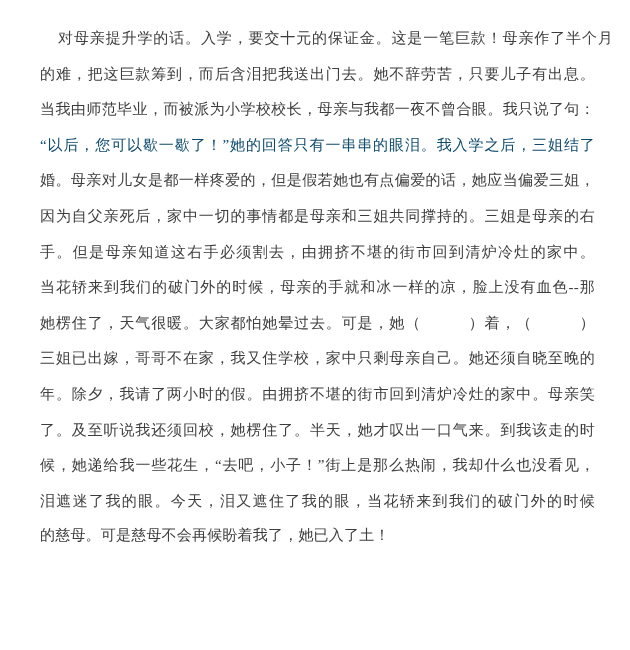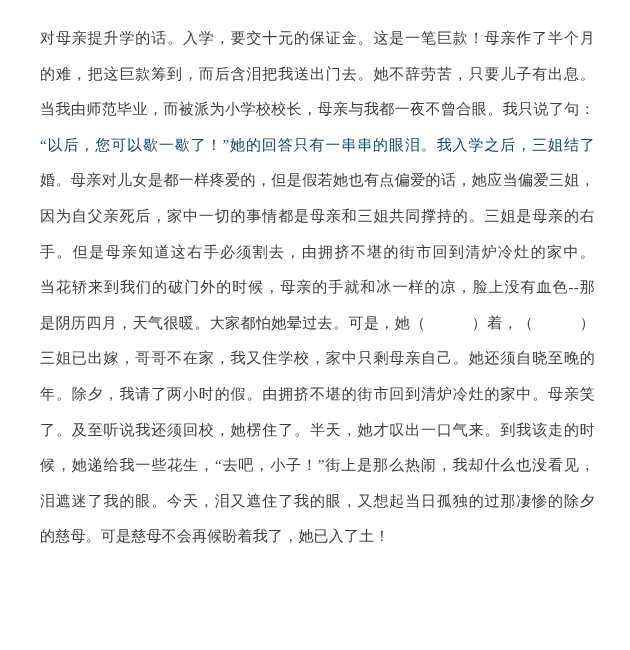--- a/index.html
+++ b/index.html
@@ -27,34 +27,35 @@
     color: #3d3d3d;
     text-align: justify;
     text-align-last: justify;
     text-justify: inter-character;
     white-space: nowrap;
     letter-spacing: 0.2px;
   }
   .line.last {
     text-align: center;
     text-align-last: left;
+    font-family: Liberation Mono, monospace;
   }
 </style>
 </head>
 <body style="background: rgb(255, 255, 255);">
 
 <div class="page">
-  <div class="line" style="color: rgb(61, 61, 61);">对母亲提升学的话。入学，要交十元的保证金。这是一笔巨款！母亲作了半个月</div>
+  <div class="line" style="color: rgb(61, 61, 61); margin-left: 18px;">对母亲提升学的话。入学，要交十元的保证金。这是一笔巨款！母亲作了半个月</div>
   <div class="line" style="color: rgb(61, 61, 61);">的难，把这巨款筹到，而后含泪把我送出门去。她不辞劳苦，只要儿子有出息。</div>
   <div class="line" style="color: rgb(61, 61, 61);">当我由师范毕业，而被派为小学校校长，母亲与我都一夜不曾合眼。我只说了句：</div>
   <div class="line" style="color: #0c4a6e;">“以后，您可以歇一歇了！”她的回答只有一串串的眼泪。我入学之后，三姐结了</div>
   <div class="line" style="color: rgb(61, 61, 61);">婚。母亲对儿女是都一样疼爱的，但是假若她也有点偏爱的话，她应当偏爱三姐，</div>
   <div class="line" style="color: rgb(61, 61, 61);">因为自父亲死后，家中一切的事情都是母亲和三姐共同撑持的。三姐是母亲的右</div>
   <div class="line" style="color: rgb(61, 61, 61);">手。但是母亲知道这右手必须割去，由拥挤不堪的街市回到清炉冷灶的家中。</div>
   <div class="line" style="color: rgb(61, 61, 61);">当花轿来到我们的破门外的时候，母亲的手就和冰一样的凉，脸上没有血色--那</div>
-  <div class="line" style="color: rgb(61, 61, 61);">是阴历四月，天气很暖。大家都怕她晕过去。可是，她（　　　）着，（　　　）</div>
+  <div class="line" style="color: rgb(61, 61, 61);">她楞住了，天气很暖。大家都怕她晕过去。可是，她（　　　）着，（　　　）</div>
   <div class="line" style="color: rgb(61, 61, 61);">三姐已出嫁，哥哥不在家，我又住学校，家中只剩母亲自己。她还须自晓至晚的</div>
   <div class="line" style="color: rgb(61, 61, 61);">年。除夕，我请了两小时的假。由拥挤不堪的街市回到清炉冷灶的家中。母亲笑</div>
   <div class="line" style="color: rgb(61, 61, 61);">了。及至听说我还须回校，她楞住了。半天，她才叹出一口气来。到我该走的时</div>
   <div class="line" style="color: rgb(61, 61, 61);">候，她递给我一些花生，“去吧，小子！”街上是那么热闹，我却什么也没看见，</div>
-  <div class="line" style="color: rgb(61, 61, 61);">泪遮迷了我的眼。今天，泪又遮住了我的眼，又想起当日孤独的过那凄惨的除夕</div>
+  <div class="line" style="color: rgb(61, 61, 61);">泪遮迷了我的眼。今天，泪又遮住了我的眼，当花轿来到我们的破门外的时候</div>
   <div class="line last" style="color: rgb(61, 61, 61);">的慈母。可是慈母不会再候盼着我了，她已入了土！</div>
 </div>
 
 </body></html>

